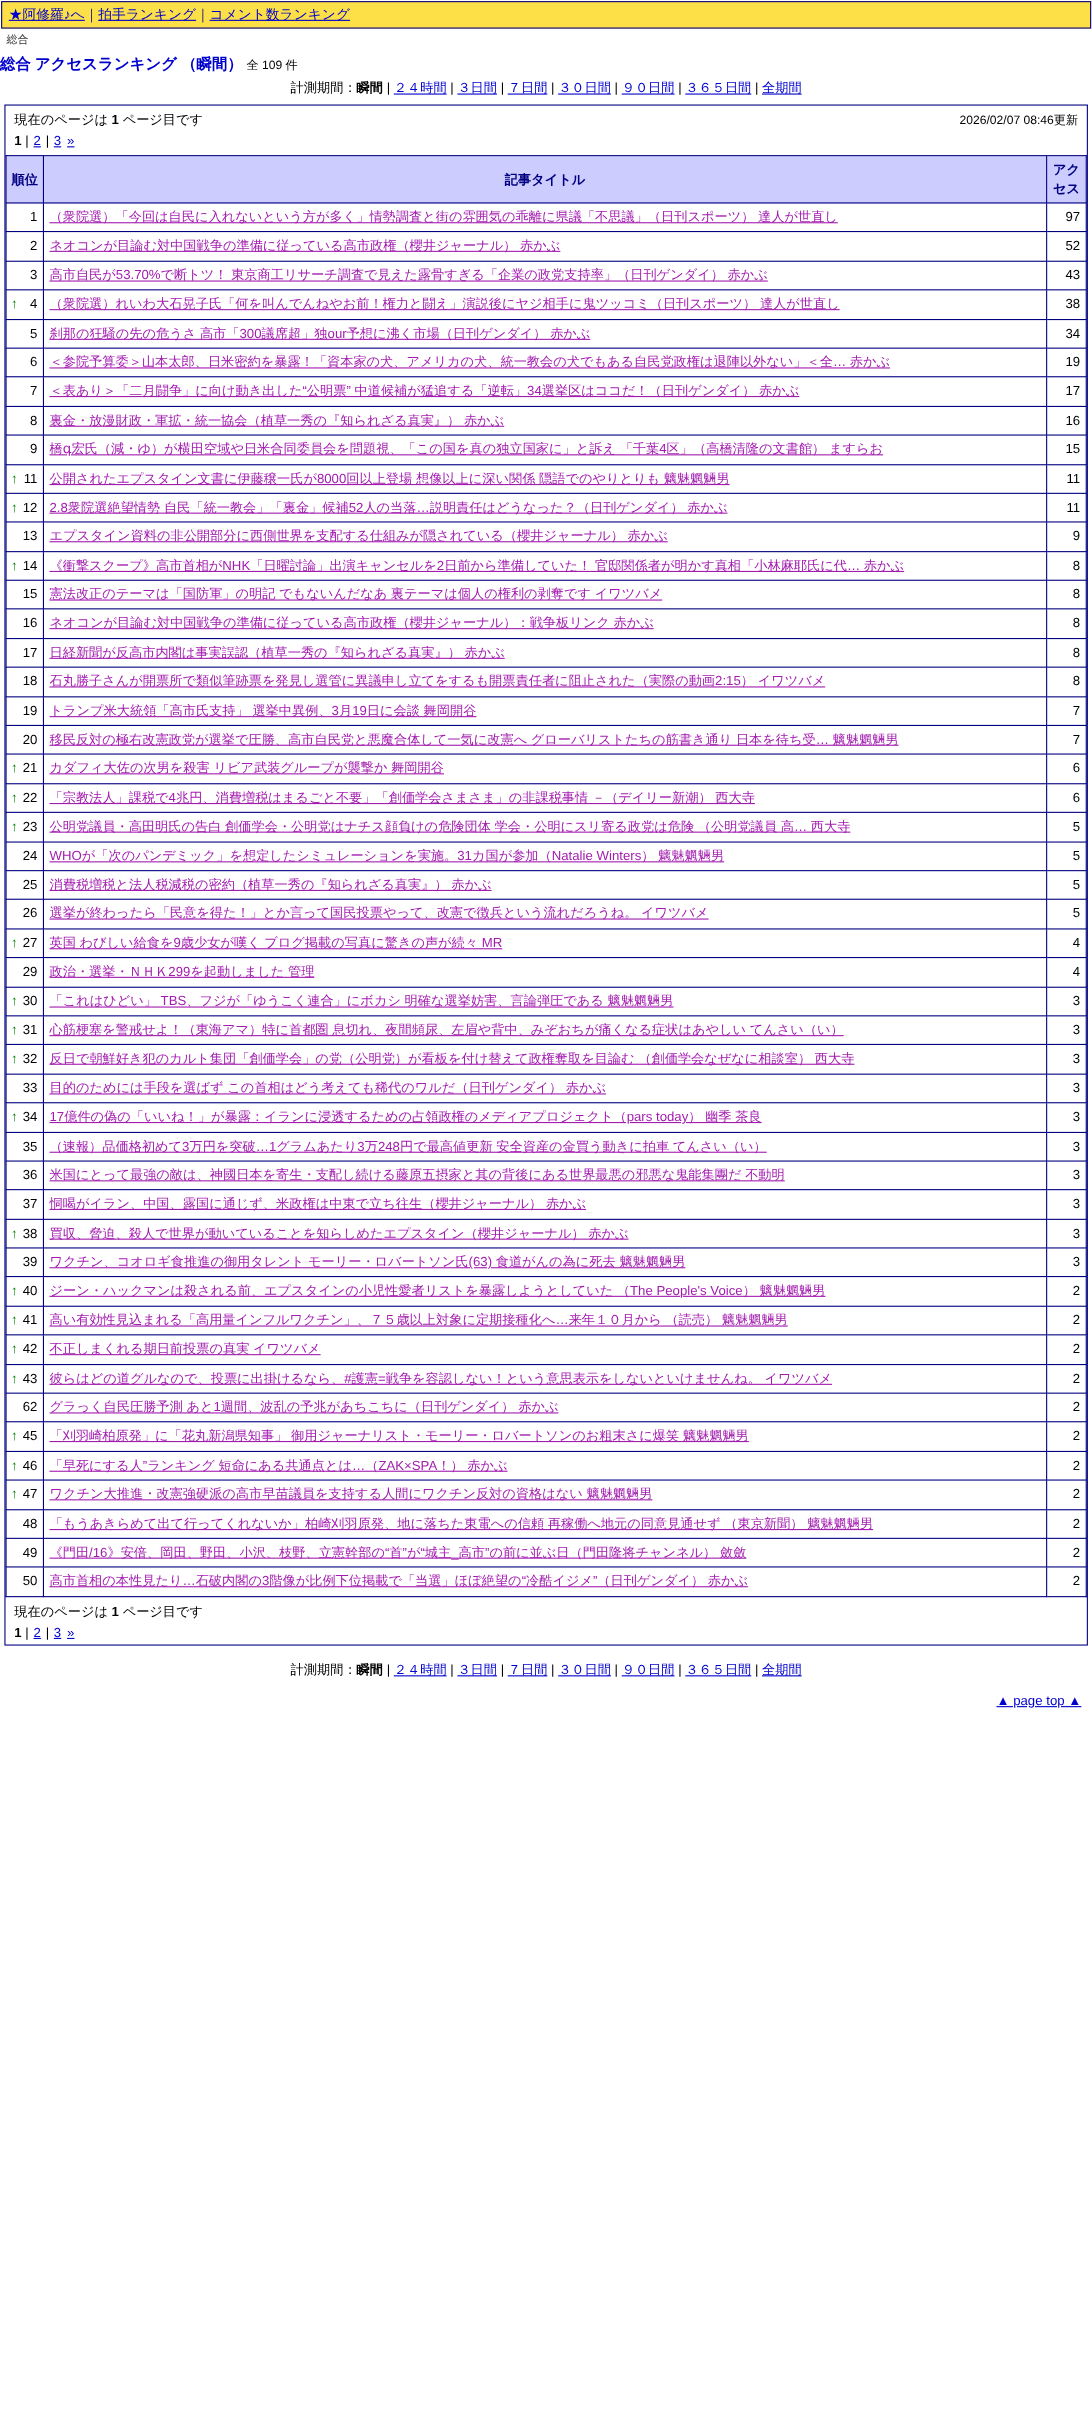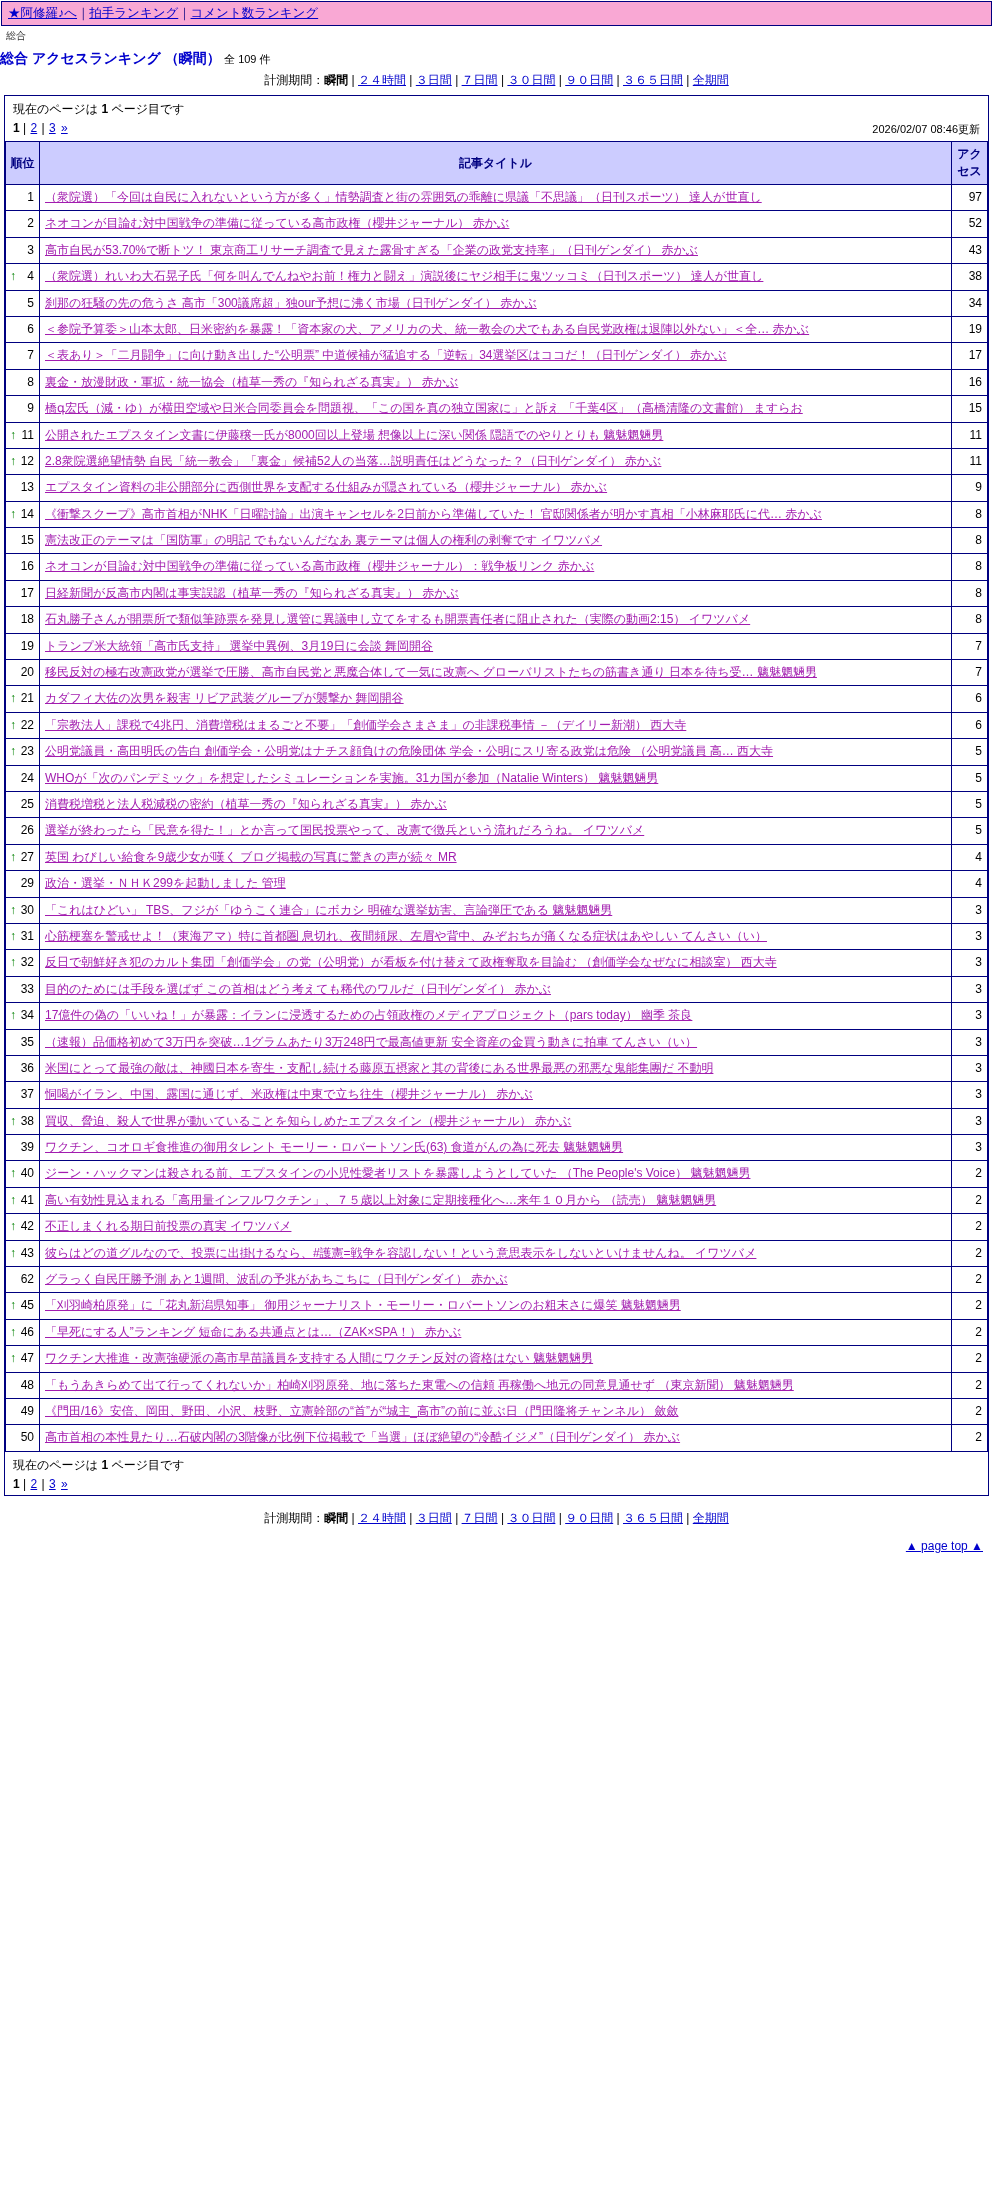--- a/index.html
+++ b/index.html
@@ -6,21 +6,21 @@
   body {
     margin: 0;
     padding: 0;
     background: #ffffff;
     font-family: "Liberation Sans", sans-serif;
     font-size: 12px;
     color: #000000;
     width: 993px;
   }
   .topbar {
-    background: #f9a8d4;
+    background: #fde047;
     border: 1px solid #000080;
     padding: 3px 6px;
     font-size: 12.5px;
     color: #000080;
     margin: 1px 1px 0 1px;
   }
   .topbar a { color: #0000cc; text-decoration: underline; }
   .topbar .sep { color: #000080; }
   .crumb {
     font-size: 10px;
@@ -49,21 +49,21 @@
   }
   .period-line a { color: #0000cc; text-decoration: underline; }
   .period-line .cur { color: #000; font-weight: bold; }
   .outerbox {
     border: 1px solid #000080;
     margin: 0 4px 4px 4px;
   }
   .pagerow {
     display: flex;
     justify-content: space-between;
-    align-items: flex-end;
+    align-items: flex-start;
     padding: 4px 8px 2px 8px;
     font-size: 12px;
   }
   .pagerow .left { line-height: 1.5; }
   .pagerow .right { font-size: 11px; color: #000; padding-top: 2px;}
   .pagelinks { margin-top: 1px; }
   .pagelinks .b { font-weight: bold; }
   .pagelinks a { color: #0000cc; text-decoration: underline; margin: 0 1px; }
   table.rank {
     width: 100%;

